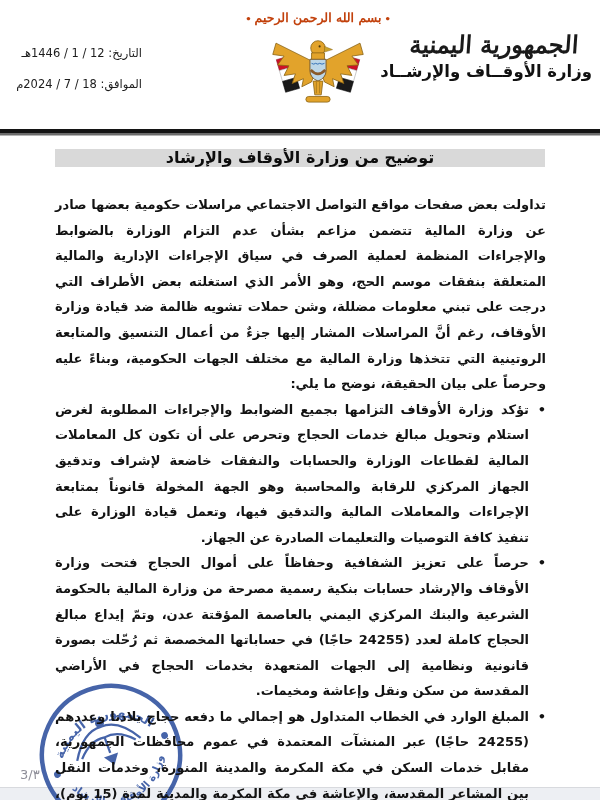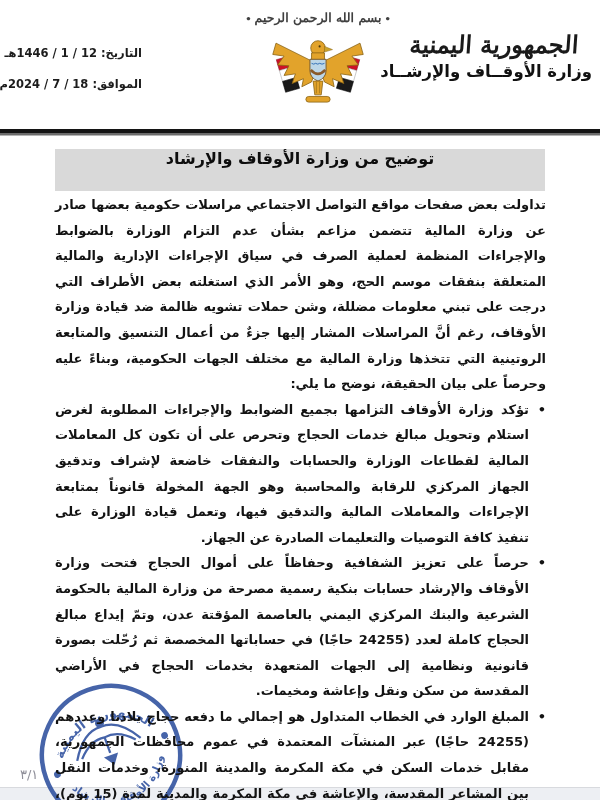--- a/index.html
+++ b/index.html
@@ -5,52 +5,52 @@
   html,body{margin:0;padding:0;background:#e9e9ee;}
   .page{
     position:relative;width:600px;height:800px;margin:0 auto;
     background:#ffffff;overflow:hidden;
     font-family:"DejaVu Sans","Liberation Sans",sans-serif;
     color:#141414;
   }
   
   .dates{
     position:absolute;left:12px;top:46px;width:130px;
-    direction:rtl;text-align:right;font-size:11.5px;font-weight:bold;color:#1c1c1c;
+    direction:rtl;text-align:right;font-size:11.5px;font-weight:normal;color:#1c1c1c;
   }
   .dates .date-line{margin-bottom:17px;white-space:nowrap;}
   .center-head{
     position:absolute;left:233px;top:10px;width:170px;text-align:center;
   }
   .bismillah{
     font-family:"DejaVu Serif","Liberation Serif",serif;
-    font-size:12.5px;font-weight:bold;color:#404040;letter-spacing:0;white-space:nowrap;
+    font-size:12.5px;font-weight:bold;color:#c2410c;letter-spacing:0;white-space:nowrap;
   }
   .bismillah .orn{font-size:10px;vertical-align:middle;padding:0 3px;}
   .emblem-svg{display:block;margin:2px auto 0;}
   .right-head{
     position:absolute;right:8px;top:28px;width:196px;text-align:center;direction:rtl;
   }
   .republic-callig{
     font-family:"DejaVu Serif","Liberation Serif",serif;
     font-size:24px;font-weight:bold;color:#1a1a1a;transform:skewX(-4deg);
     line-height:1.4;
   }
   .ministry-name{
     font-size:16.5px;font-weight:bold;color:#111;white-space:nowrap;
   }
   .head-rule{
     position:absolute;left:0;right:0;top:129px;height:7px;
     background:linear-gradient(#141414 0 55%, #6c6c6c 55% 80%, #b5b5b5 80%);
   }
   
   .title-bar{
-    position:absolute;left:55px;top:149px;width:490px;height:42px;
+    position:absolute;left:55px;top:149px;width:490px;height:18px;
     background:#d9d9d9;
-    display:flex;align-items:flex-start;justify-content:center;
+    display:flex;align-items:flex-end;justify-content:center;
     font-size:16px;font-weight:bold;color:#0d0d0d;direction:rtl;
   }
   
   .body-text{
     position:absolute;left:55px;top:191px;width:491px;
     direction:rtl;text-align:justify;
     font-size:13px;font-weight:bold;line-height:25.6px;color:#131313;
     z-index:2;
   }
   .intro{margin:1px 0 0 0;}
@@ -167,16 +167,16 @@
 
     <g stroke="currentColor" fill="none" stroke-width="3">
       <path d="M55,92 Q75,58 100,60 Q125,58 145,92"></path>
       <path d="M62,92 Q80,72 100,75 Q120,72 138,92"></path>
       <circle cx="100" cy="55" r="6" fill="currentColor" stroke="none"></circle>
       <path d="M100,75 v22"></path>
       <path d="M90,100 h20 l-10,14 z" fill="currentColor" stroke="none"></path>
     </g>
   </svg>
 
-  <div class="page-number">٣/١</div>
+  <div class="page-number">٣/3</div>
   <div class="bottom-strip"></div>
 
 </div>
 
 </body></html>

